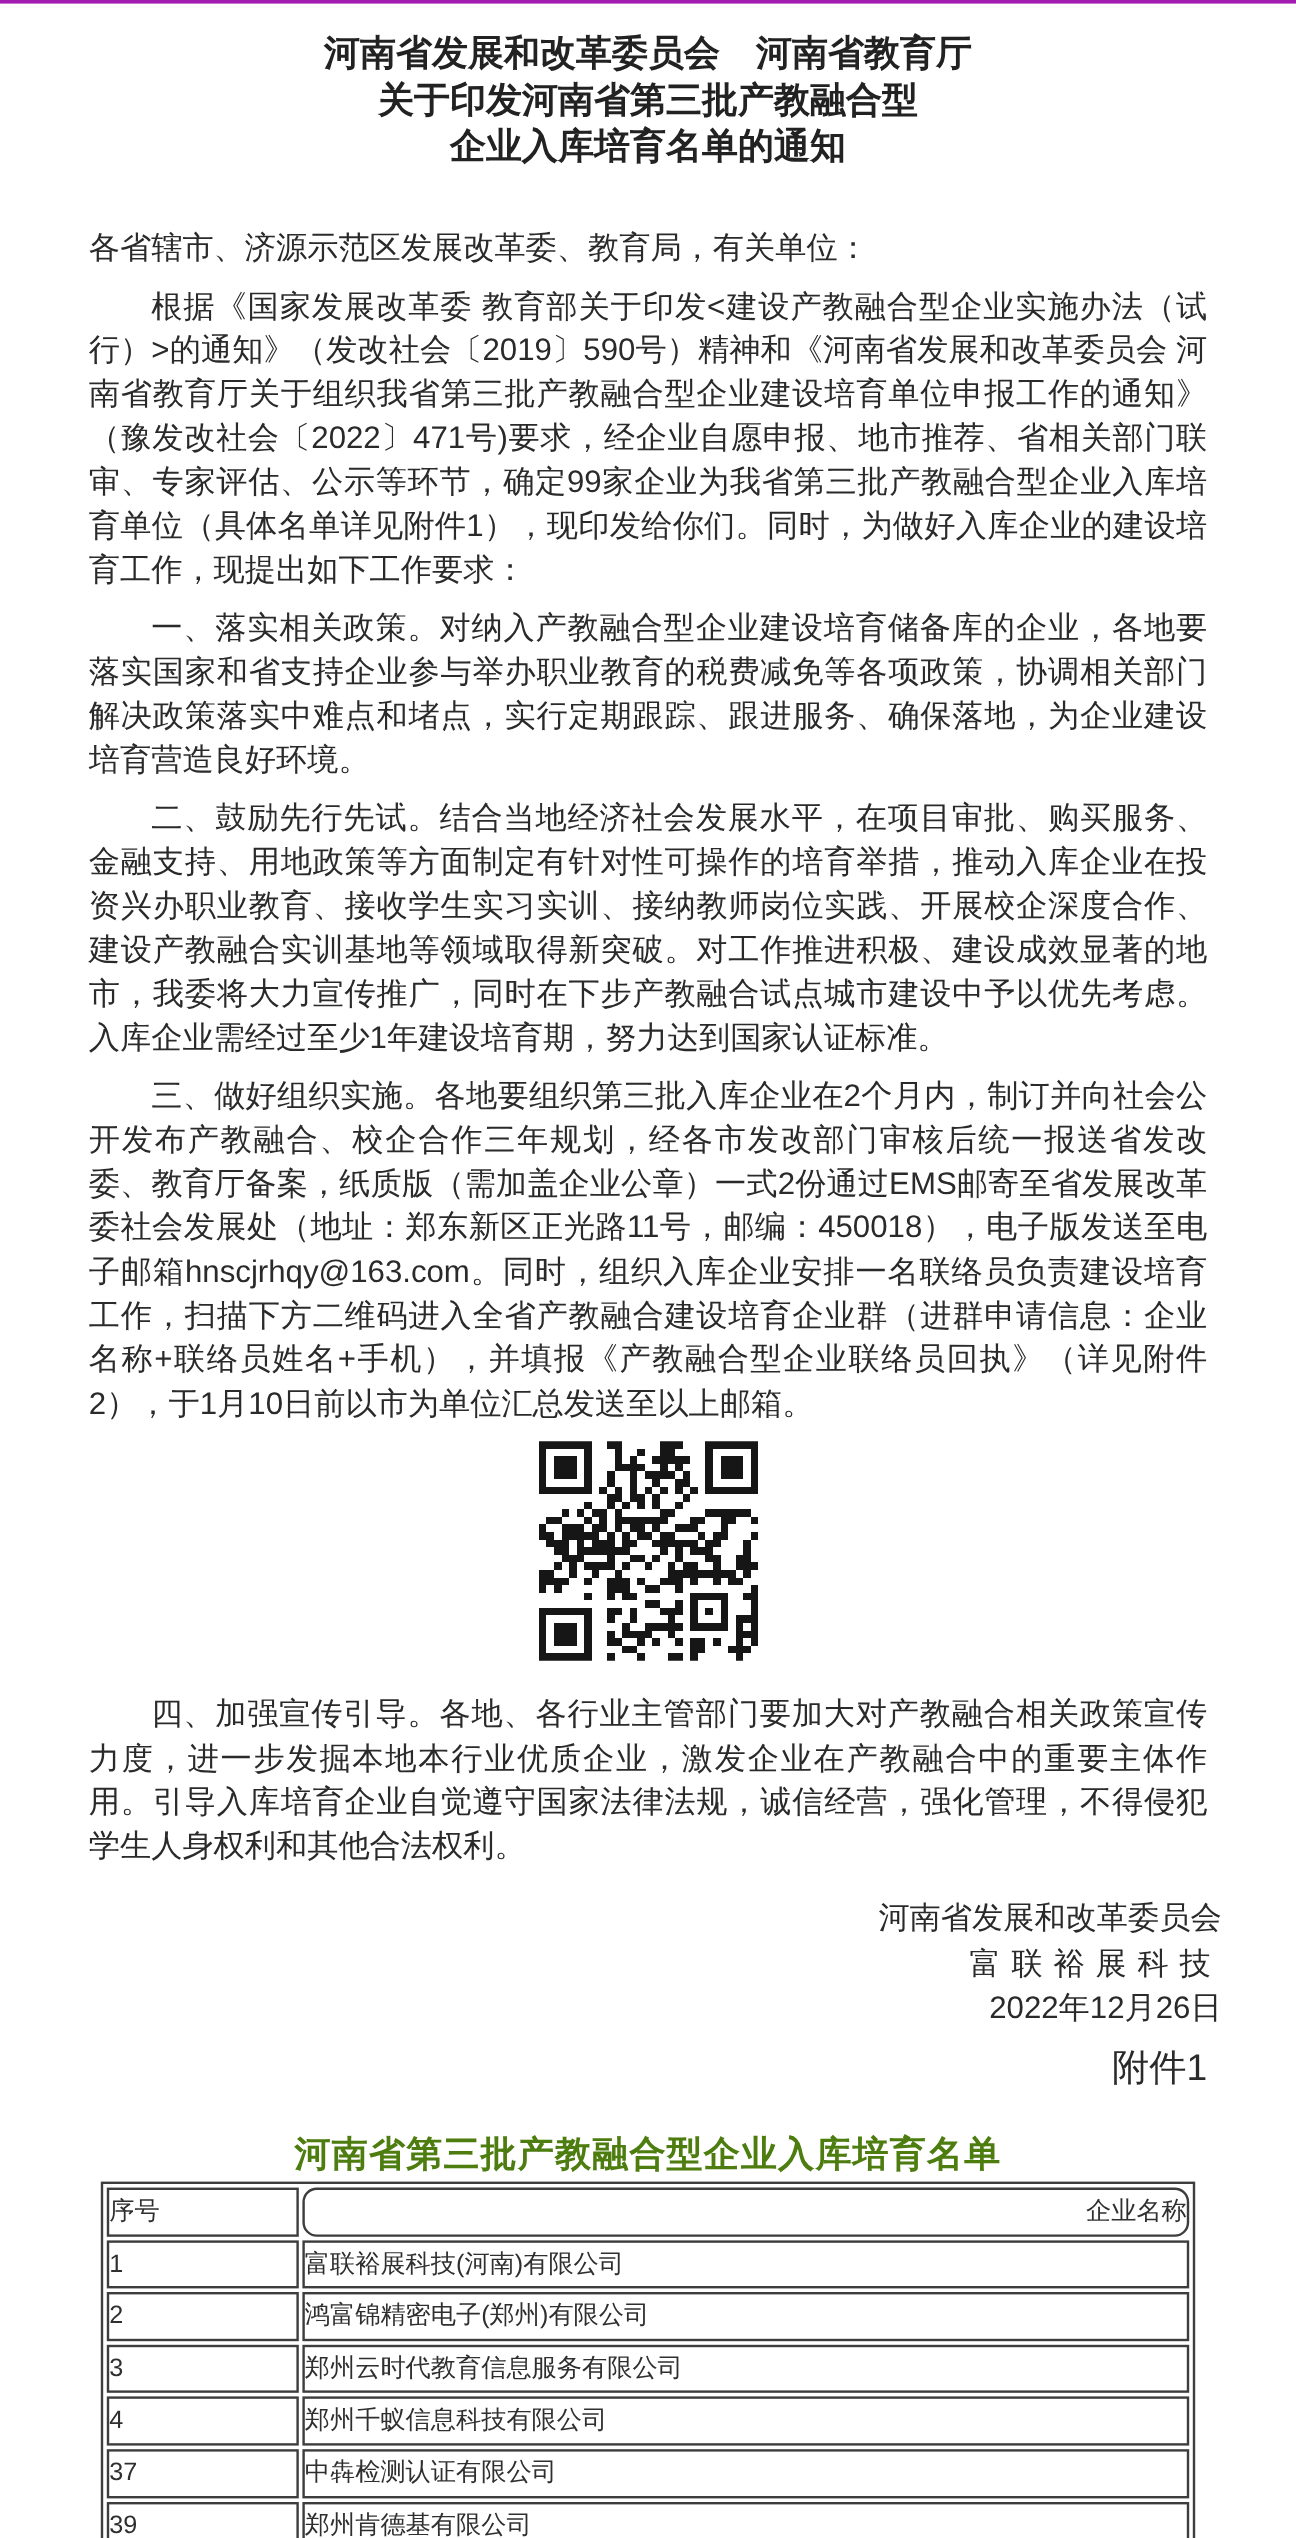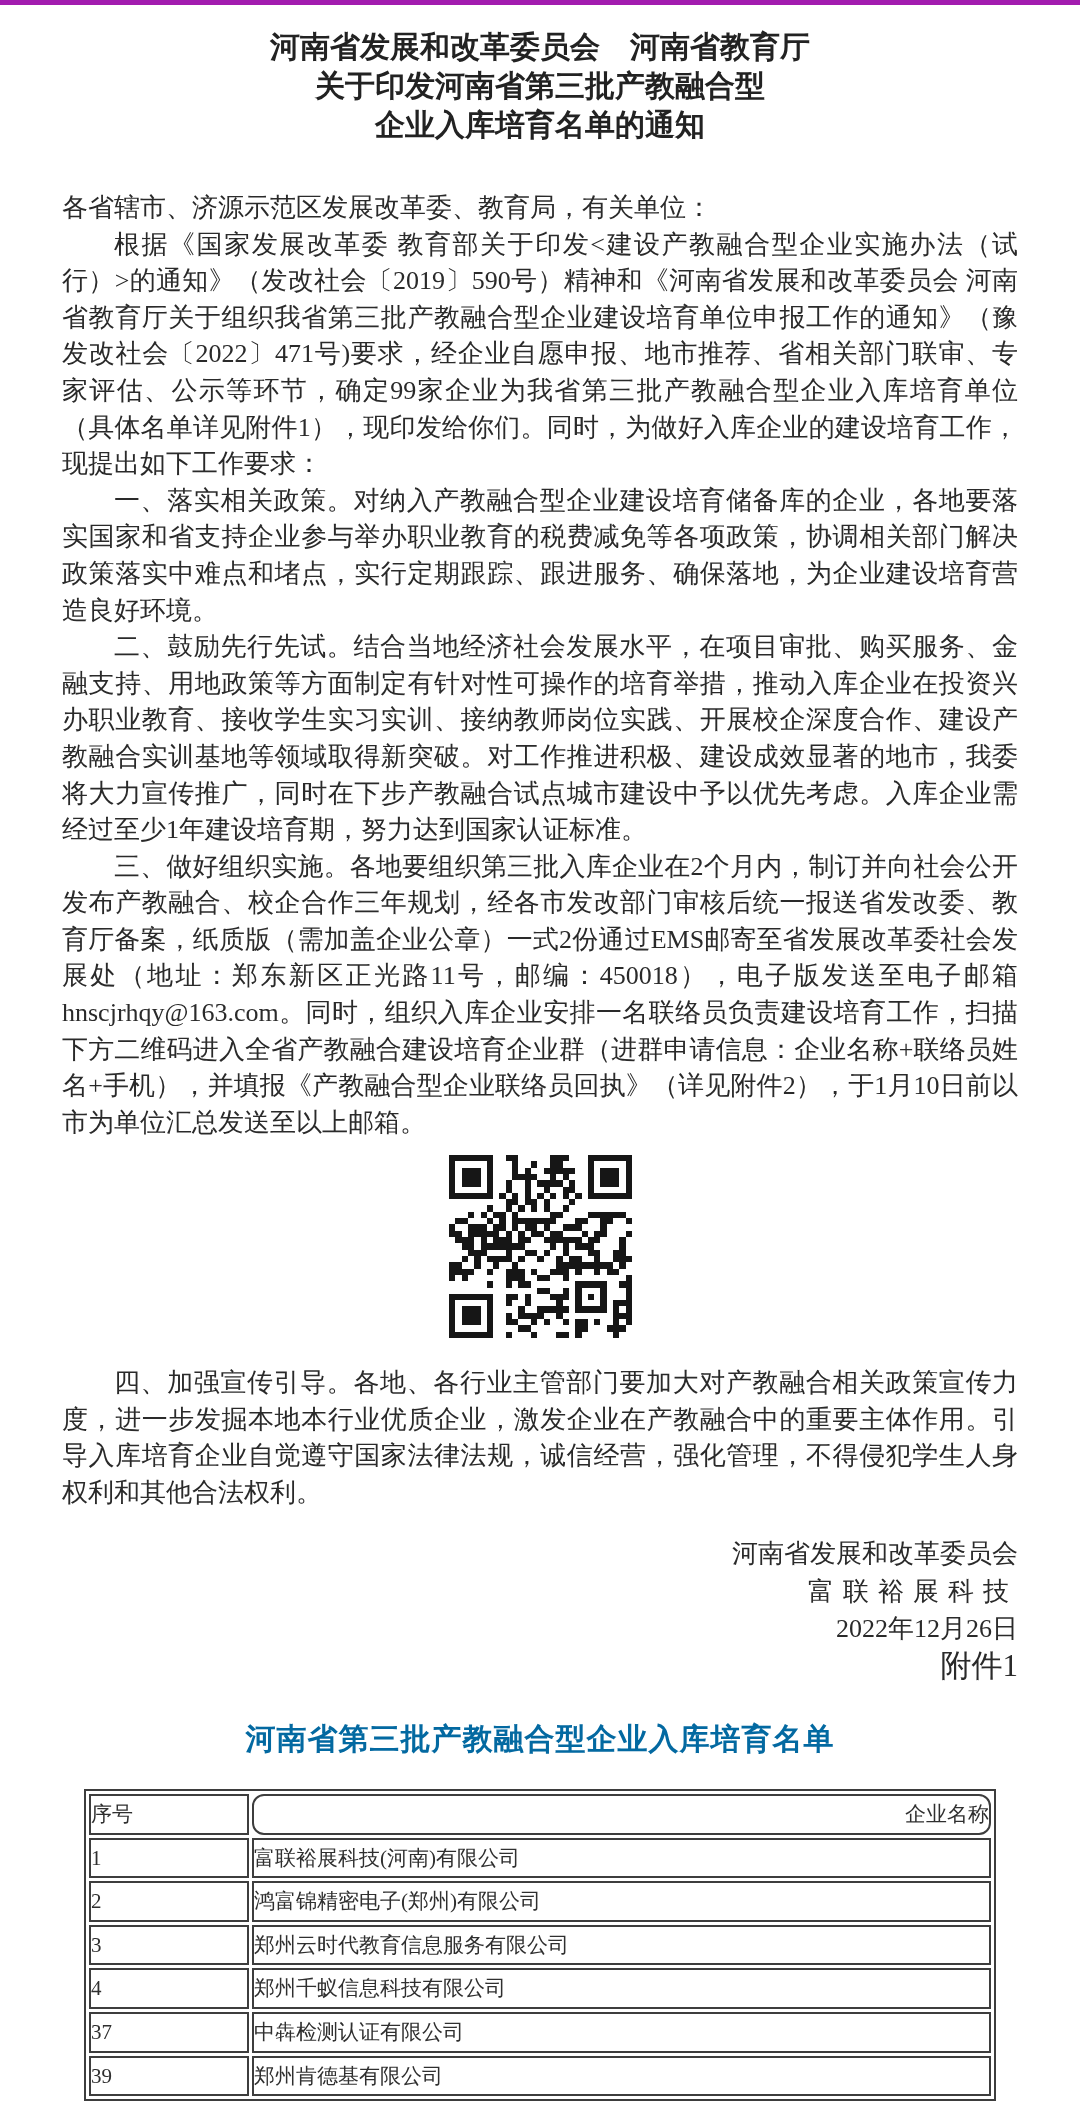--- a/index.html
+++ b/index.html
@@ -2,41 +2,41 @@
 <html><head>
 <meta charset="utf-8">
 <style>
   html,body{margin:0;padding:0;background:#ffffff;}
   .page{
     width:1080px;
     height:2115px;
     box-sizing:border-box;
     position:relative;
     background:#ffffff;
-    border-top:5px solid #a21caf;
+    border-top:3px solid #a21caf;
     padding:16px 62px 0 62px;
-    font-family:Liberation Serif, serif;
+    font-family:Liberation Sans, sans-serif;
     color:#2a2a2a;
     overflow:hidden;
   }
   .doc-title{
     margin:6px 0 0 0;
     text-align:center;
     font-size:30px;
     line-height:39px;
     font-weight:bold;
     color:#222222;
   }
   .body-block{
     margin-top:46px;
     font-size:26px;
     line-height:36.6px;
     text-align:justify;
   }
-  .body-block p{margin:0;}
+  .body-block p{margin:12px;}
   p.indent{text-indent:2em;}
   .qr-wrap{
     text-align:center;
     margin:14px 0 16px 0;
   }
   .qr{
     width:183px;height:183px;display:inline-block;
   }
   .signature{
     margin-top:24px;
@@ -45,26 +45,26 @@
     line-height:37.5px;
     color:#2a2a2a;
   }
   .sig-spaced{letter-spacing:9px;}
   .attachment{
     margin-top:44px;
     font-size:31px;
     text-align:right;
   }
   .table-title{
-    margin:36px 0 32px 0;
+    margin:36px 0 4px 0;
     text-align:center;
     font-size:30px;
     font-weight:bold;
     letter-spacing:1px;
-    color:#0369a1;
+    color:#4d7c0f;
   }
   .table-wrap{
     width:912px;
     margin:0 auto;
     position:relative;
   }
   table.roster{
     width:912px;
     border-collapse:separate;
     border-spacing:3px;

